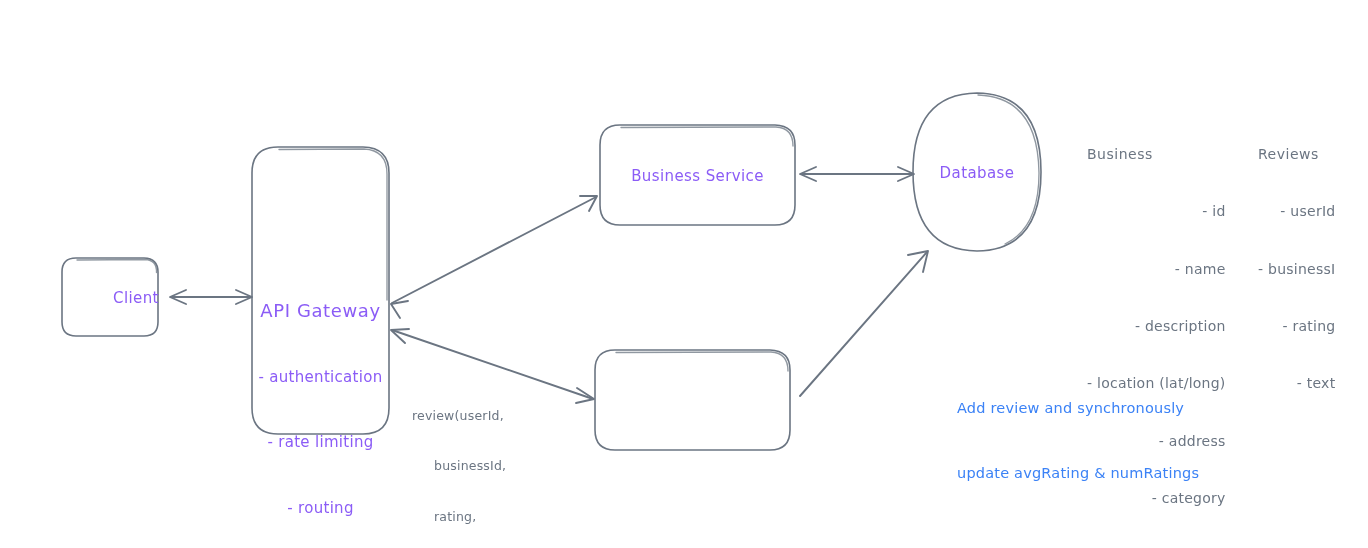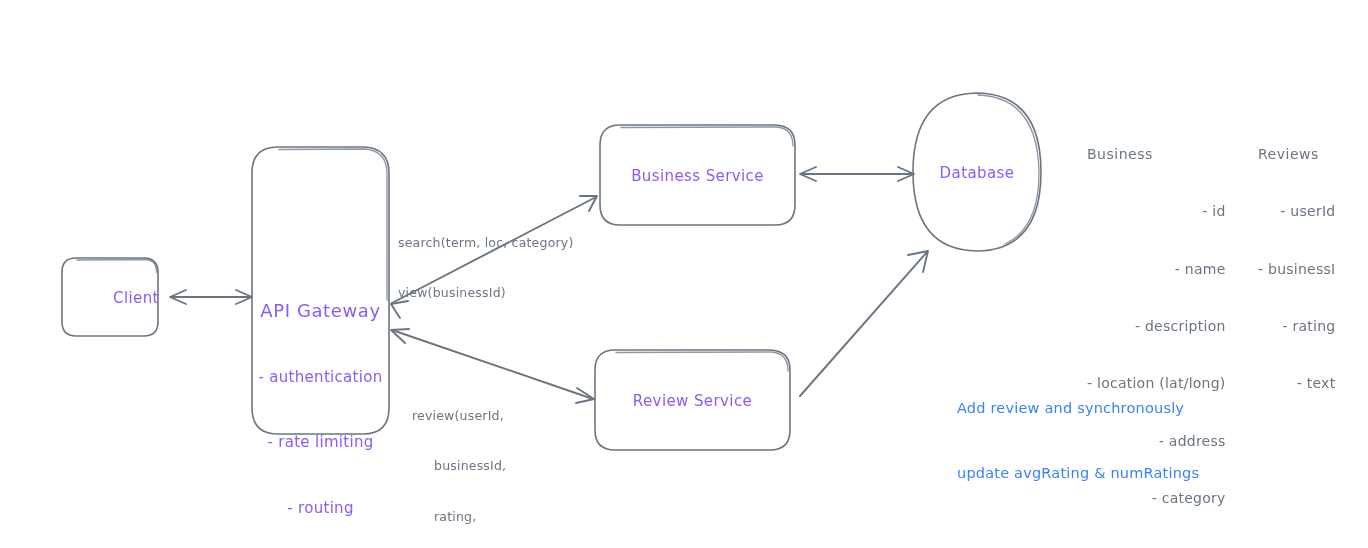--- a/index.html
+++ b/index.html
@@ -158,28 +158,23 @@
 
   <div class="node-label" style="left:252px; top:254px; width:137px;">
     <span class="gw-title">API Gateway</span>
     <span class="gw-item">- authentication</span>
     <span class="gw-item">- rate limiting</span>
     <span class="gw-item">- routing</span>
   </div>
 
   <div class="node-label" style="left:600px; top:166px; width:195px;">Business Service</div>
 
-  <div class="node-label" style="left:595px; top:391px; width:195px;">Review Service</div>
 
   <div class="node-label" style="left:913px; top:163px; width:128px;">Database</div>
 
-  <div class="edge-label" style="left:398px; top:201px;">
-    <span style="display:block;">search(term, loc, category)</span>
-    <span style="display:block;">view(businessId)</span>
-  </div>
 
   <div class="edge-label" style="left:412px; top:374px;">
     <span style="display:block;">review(userId,</span>
     <span style="display:block; padding-left:22px;">businessId,</span>
     <span style="display:block; padding-left:22px;">rating,</span>
     
   </div>
 
   <div class="schema" style="left:1087px; top:107px;">
     <span class="schema-title">Business</span>

